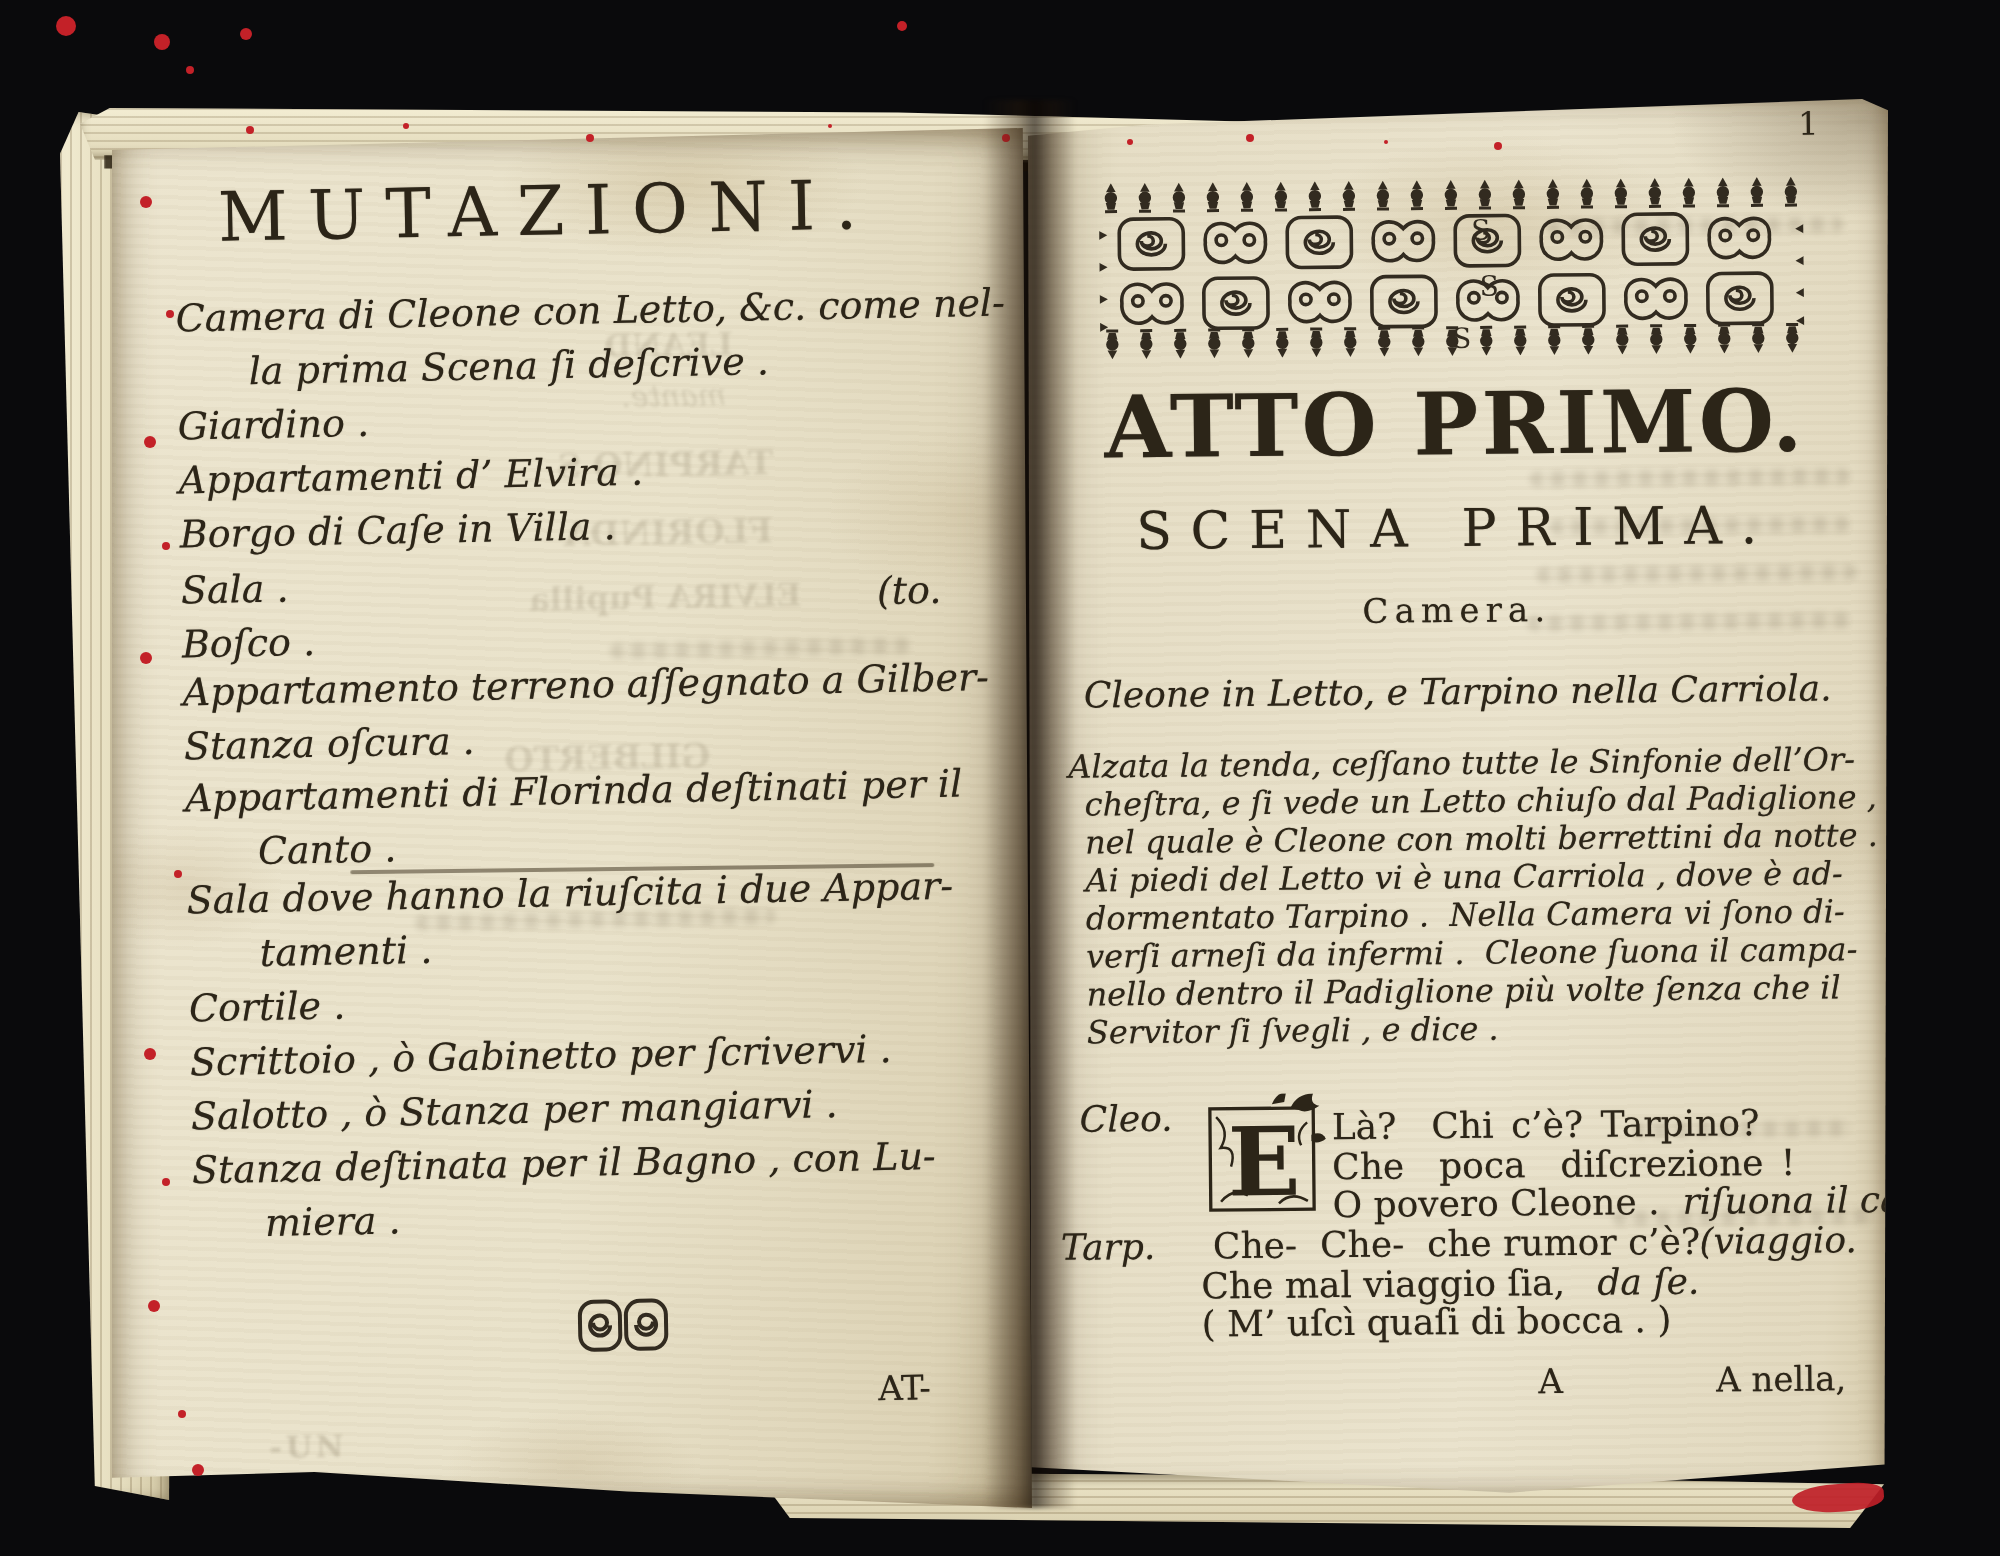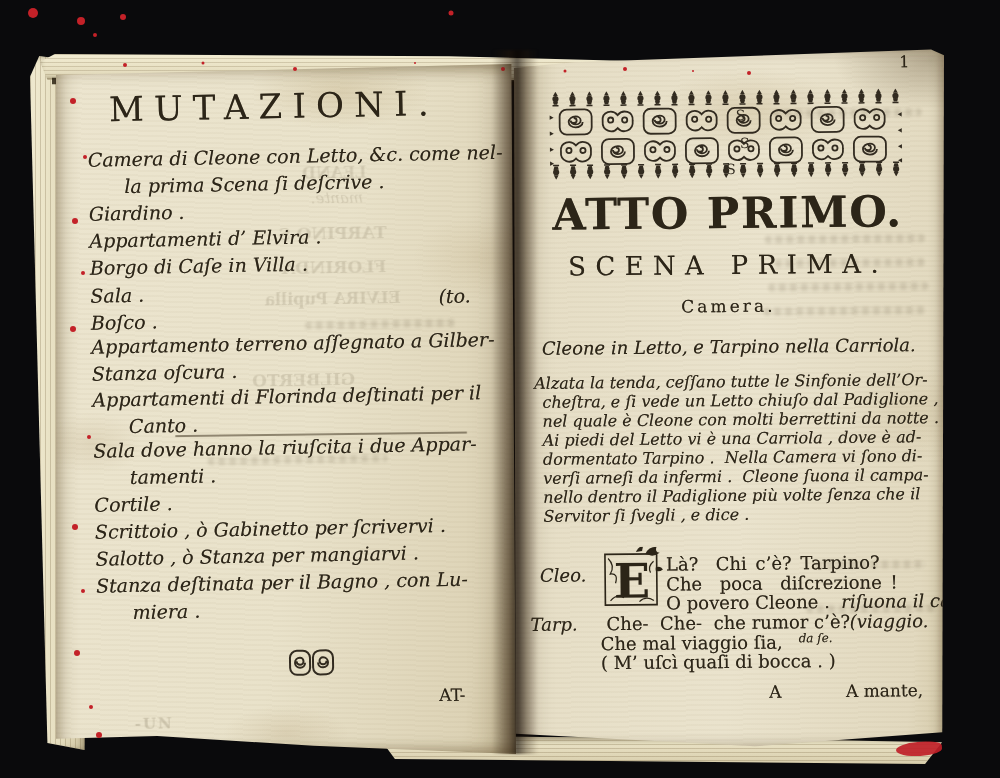--- a/index.html
+++ b/index.html
@@ -262,21 +262,21 @@
 
       <div class="line it" style="left:20px;top:326px;font-size:16px;">Alzata la tenda, ceſſano tutte le Sinfonie dell’Or-</div>
       <div class="line it" style="left:28px;top:345px;font-size:16px;">cheſtra, e ſi vede un Letto chiuſo dal Padiglione ,</div>
       <div class="line it" style="left:28px;top:364px;font-size:16px;">nel quale è Cleone con molti berrettini da notte .</div>
       <div class="line it" style="left:28px;top:383px;font-size:16px;">Ai piedi del Letto vi è una Carriola , dove è ad-</div>
       <div class="line it" style="left:28px;top:402px;font-size:16px;">dormentato Tarpino .  Nella Camera vi ſono di-</div>
       <div class="line it" style="left:28px;top:421px;font-size:16px;">verſi arneſi da infermi .  Cleone ſuona il campa-</div>
       <div class="line it" style="left:28px;top:440px;font-size:16px;">nello dentro il Padiglione più volte ſenza che il</div>
       <div class="line it" style="left:28px;top:459px;font-size:16px;">Servitor ſi ſvegli , e dice .</div>
 
-      <div class="line it" style="left:24px;top:502px;font-size:18px;margin-top:15px;">Cleo.</div>
+      <div class="line it" style="left:24px;top:502px;font-size:18px;">Cleo.</div>
 
       <div class="dropcap-box" style="left:86px;top:500px;">
         <svg width="62" height="62" viewBox="0 0 60 60">
           <rect x="3" y="7" width="50" height="49" fill="none" stroke="currentColor" stroke-width="1.6"></rect>
           <g fill="none" stroke="currentColor" stroke-width="1.2">
             <path d="M6,11 q7,7 2,15 q8,-1 5,9"></path>
             <path d="M50,52 q-8,-5 -14,1"></path>
             <path d="M8,52 q6,-7 13,-3"></path>
             <path d="M50,14 q-6,5 -3,11"></path>
           </g>
@@ -291,23 +291,23 @@
 
       <div class="line" style="left:150px;top:507px;font-size:18px;word-spacing:3px;">Là?  Chi c’è? Tarpino?</div>
       <div class="line" style="left:150px;top:527px;font-size:18px;word-spacing:3px;">Che  poca  diſcrezione !</div>
       <div class="line" style="left:150px;top:546px;font-size:18px;"><span>O povero Cleone .  </span><span class="it">riſuona il cam-</span></div>
 
       <div class="line it" style="left:14px;top:566px;font-size:18px;">Tarp.</div>
       <div class="line" style="left:90px;top:566px;font-size:18px;">Che-  Che-  che rumor c’è?</div>
       <div class="line it" style="right:18px;top:566px;font-size:18px;">(viaggio.</div>
 
       <div class="line" style="left:84px;top:586px;font-size:18px;">Che mal viaggio ſia,</div>
-      <div class="line it" style="left:282px;top:586px;font-size:12px;">da ſe.</div>
+      <div class="line it" style="left:282px;top:586px;font-size:18px;">da ſe.</div>
 
       <div class="line" style="left:84px;top:605px;font-size:18px;">( M’ uſcì quaſi di bocca . )</div>
 
       <div class="line" style="left:252px;top:636px;font-size:17px;">A</div>
-      <div class="line" style="right:24px;top:636px;font-size:17px;">A mante,</div>
+      <div class="line" style="right:24px;top:636px;font-size:17px;">A nella,</div>
     </div>
   </div>
 
   <div class="abs gutter"></div>
 </div>
 
 </body></html>

